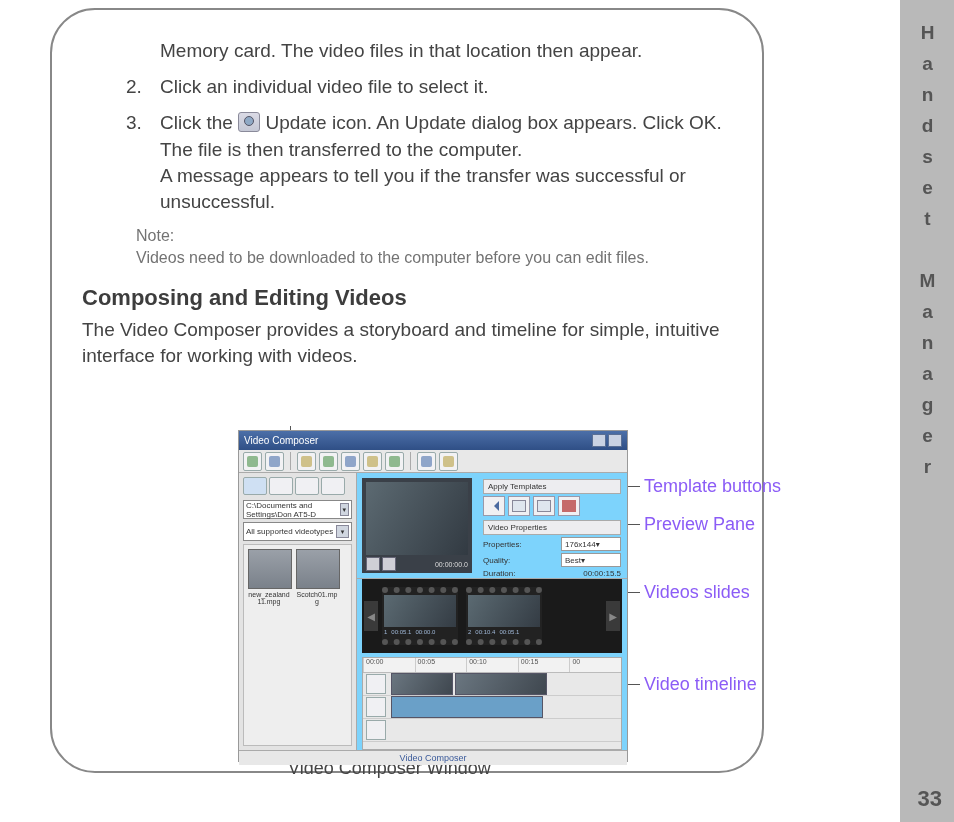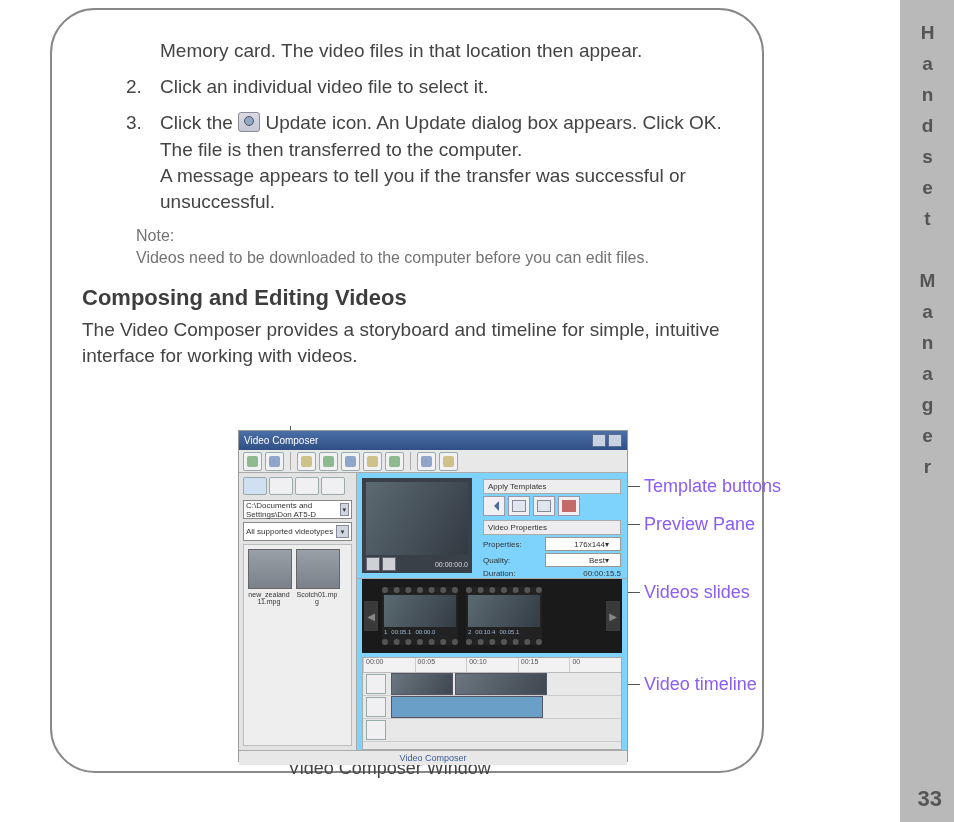--- a/index.html
+++ b/index.html
@@ -47,21 +47,21 @@
 .pbtn{width:12px;height:12px;background:#cfcfd6;border:1px solid #667}
 .ptime{font-size:7px;color:#ddd;margin-left:auto}
 .props{flex:1;padding:6px 6px 2px 6px;font-size:8px;color:#333}
 .p-title{background:#ededf0;border:1px solid #aaa;padding:2px 4px;margin-bottom:2px}
 .tpl-row{display:flex;gap:3px;margin-bottom:4px}
 .tpl-btn{width:20px;height:18px;background:#f0f0f3;border:1px solid #99a;position:relative}
 .tpl-btn.arrow::after{content:"";position:absolute;left:5px;top:4px;border:5px solid transparent;border-right-color:#4a6aa0}
 .tpl-btn.doc::after{content:"";position:absolute;inset:3px;background:#dfe6ee;border:1px solid #889}
 .tpl-btn.red::after{content:"";position:absolute;inset:3px;background:#c56a6a}
 .prop-line{display:flex;justify-content:space-between;align-items:center;margin:2px 0}
-.prop-val{background:#fff;border:1px solid #999;padding:0 11px;min-width:52px;height:12px;font-size:8px;display:flex;align-items:center;justify-content:flex-end}
+.prop-val{background:#fff;border:1px solid #999;padding:0 3px;min-width:52px;height:12px;font-size:8px;display:flex;align-items:center;justify-content:flex-start}
 .slides{height:74px;background:#1a1a1a;margin:0 5px;position:relative;display:flex;align-items:center;padding:0 20px;gap:8px}
 .film{width:76px;height:58px;background:#222;border-top:6px dotted #555;border-bottom:6px dotted #555;box-sizing:border-box;position:relative}
 .film-img{position:absolute;inset:2px 2px 12px 2px;background:linear-gradient(120deg,#5b6a72,#343c44)}
 .film-info{position:absolute;bottom:0;left:2px;right:2px;height:10px;font-size:6px;color:#9fb7d6;display:flex;gap:4px}
 .nav-L,.nav-R{width:14px;height:30px;position:absolute;top:22px;background:#3a3a3a;color:#888;font-size:10px;display:flex;align-items:center;justify-content:center}
 .nav-L{left:2px}.nav-R{right:2px}
 .timeline{flex:1;background:#e8e8e8;margin:4px 5px 0 5px;border:1px solid #aaa;position:relative;overflow:hidden}
 .ruler{height:14px;background:#f2f2f2;border-bottom:1px solid #bbb;font-size:7px;color:#555;display:flex}
 .ruler span{flex:1;border-left:1px solid #ccc;padding-left:2px}
 .track{height:22px;border-bottom:1px solid #ccc;display:flex;align-items:center}

